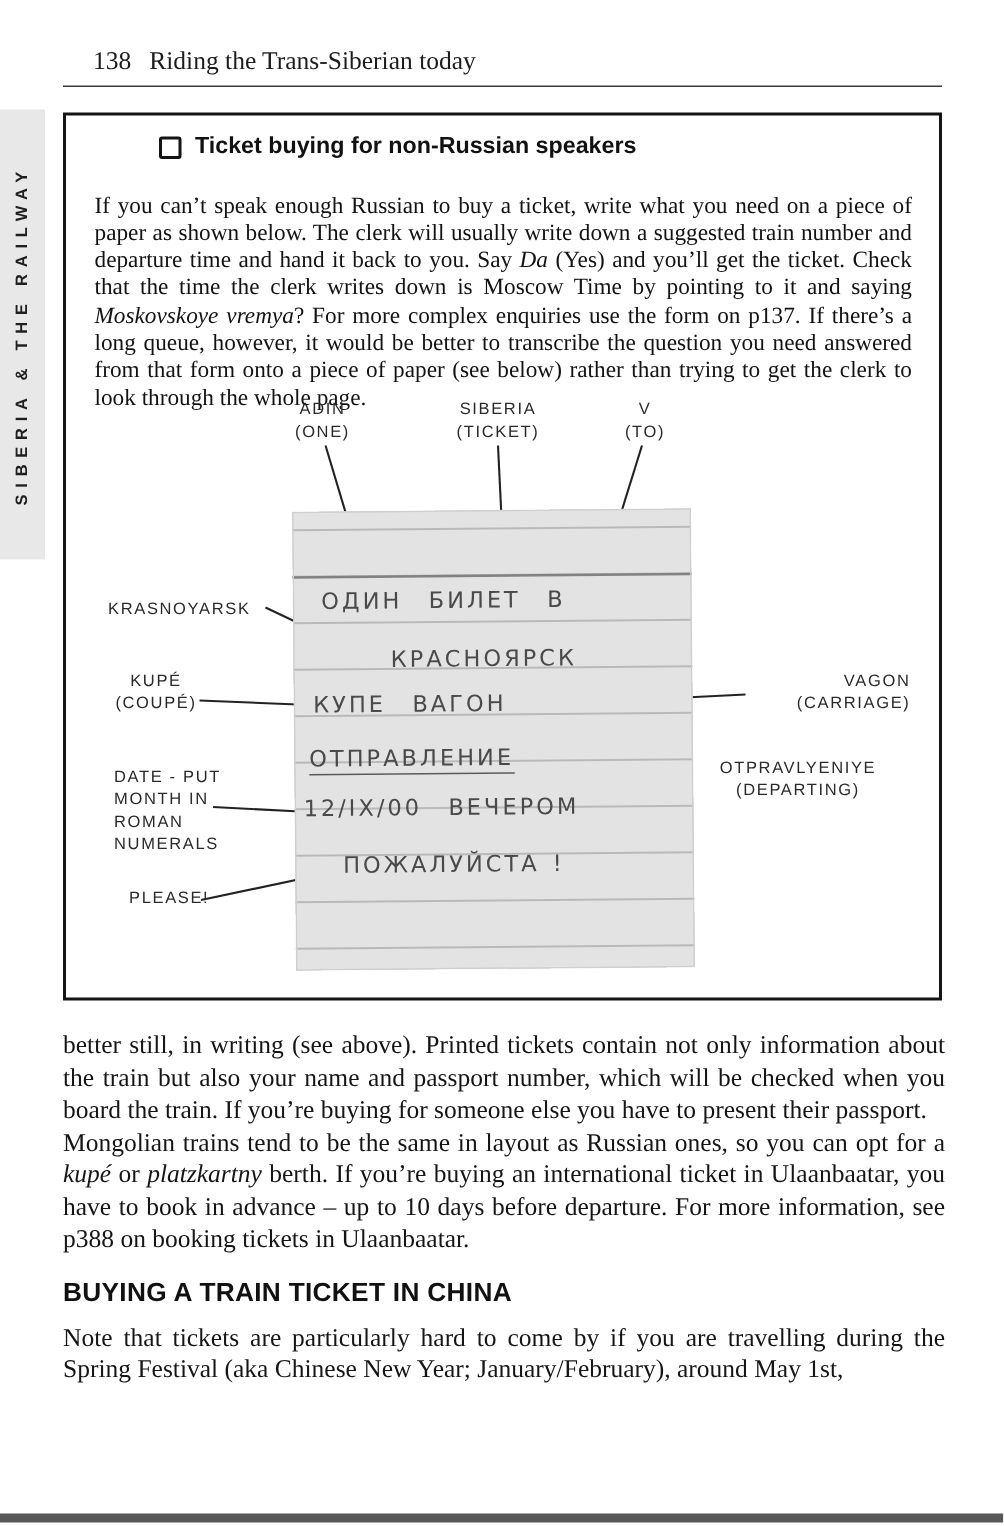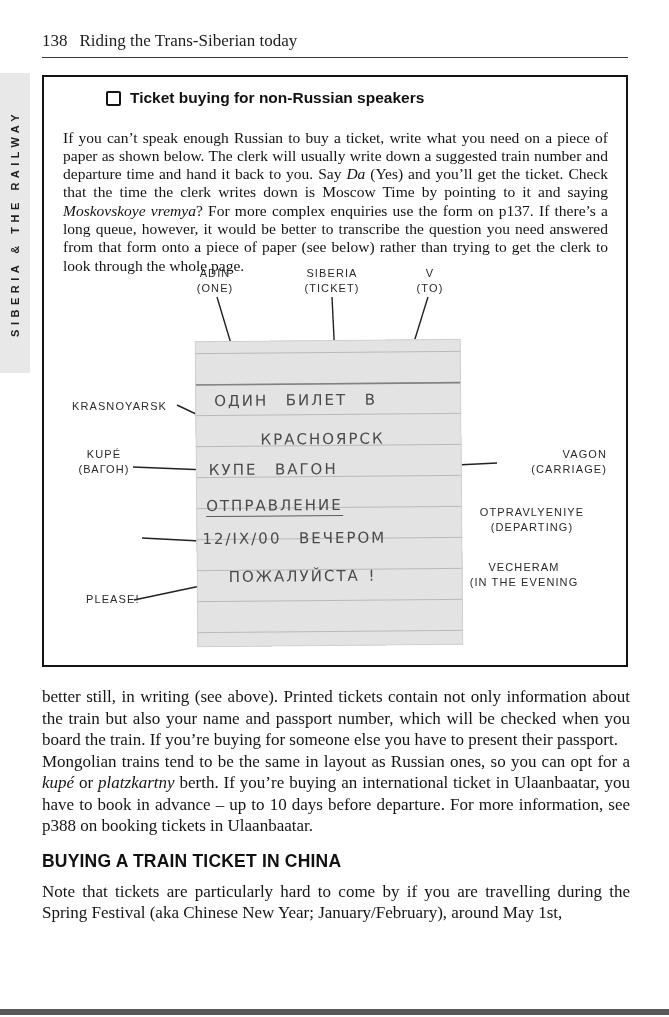--- a/index.html
+++ b/index.html
@@ -7,21 +7,21 @@
     position:relative; width:669px; height:1017px; margin:0 auto;
     background:#ffffff; overflow:hidden;
     font-family:"Liberation Serif", serif; color:#141414;
   }
 
   
   .runhead {
     position:absolute; left:42px; top:31px; width:586px;
     font-size:17px; color:#1c1c1c; white-space:nowrap;
   }
-  .runhead .pnum { margin-right:12px; }
+  .runhead .pnum { margin-right:12px;margin-left:20px; }
   .runhead-rule {
     position:absolute; left:42px; top:57px; width:586px; height:0;
     border-top:1.5px solid #3a3a3a;
   }
 
   
   .side-tab {
     position:absolute; left:0; top:73px; width:30px; height:300px;
     background:#e8e8e8; display:flex; align-items:center; justify-content:center;
   }
@@ -154,38 +154,40 @@
       <div class="hand hand-underline" style="left:10px; top:156px;">ОТПРАВЛЕНИЕ</div>
       <div class="hand" style="left:6px;  top:189px;">12/IX/00  ВЕЧЕРОМ</div>
       <div class="hand" style="left:32px; top:227px;">ПОЖАЛУЙСТА !</div>
     </div>
 
     <div class="fig-label" style="left:28px; top:322px;">
       <div>KRASNOYARSK</div>
     </div>
     <div class="fig-label" style="left:24px; top:370px; width:72px; text-align:center;">
       <div>KUPÉ</div>
-      <div>(ВАГОН)</div>
+      <div>(COUPÉ)</div>
+    </div>
+    <div class="fig-label" style="left:32px; top:434px;">
+      <div>DATE - PUT</div>
+      <div>MONTH IN</div>
+      <div>ROMAN</div>
+      <div>NUMERALS</div>
     </div>
     <div class="fig-label" style="left:42px; top:515px;">
       <div>PLEASE!</div>
     </div>
 
     <div class="fig-label" style="left:441px; top:370px; width:122px; text-align:right;">
       <div>VAGON</div>
       <div>(CARRIAGE)</div>
     </div>
     <div class="fig-label" style="left:407px; top:428px; width:162px; text-align:center;">
       <div>OTPRAVLYENIYE</div>
       <div>(DEPARTING)</div>
     </div>
-    <div class="fig-label" style="left:399px; top:483px; width:162px; text-align:center;">
-      <div>VECHERAM</div>
-      <div>(IN THE EVENING</div>
-    </div>
 
   </div>
 
   <div class="bodycopy">
     <p>better still, in writing (see above). Printed tickets contain not only information about the train but also your name and passport number, which will be checked when you board the train. If you’re buying for someone else you have to present their passport.</p>
 
 
     <p><span>Mongolian trains tend to be the same in layout as Russian ones, so you can opt for a </span><span class="it">kupé</span><span> or </span><span class="it">platzkartny</span><span> berth. If you’re buying an international ticket in Ulaanbaatar, you have to book in advance – up to 10 days before departure. For more information, see p388 on booking tickets in Ulaanbaatar.</span></p>
 
     <h2>BUYING A TRAIN TICKET IN CHINA</h2>

